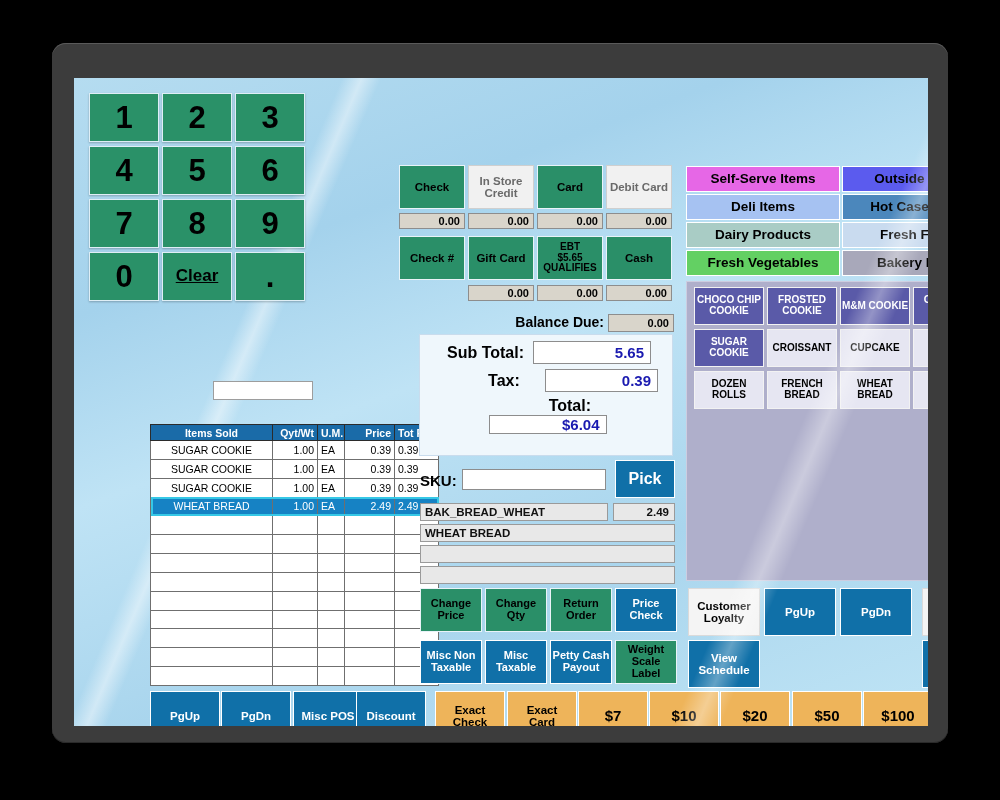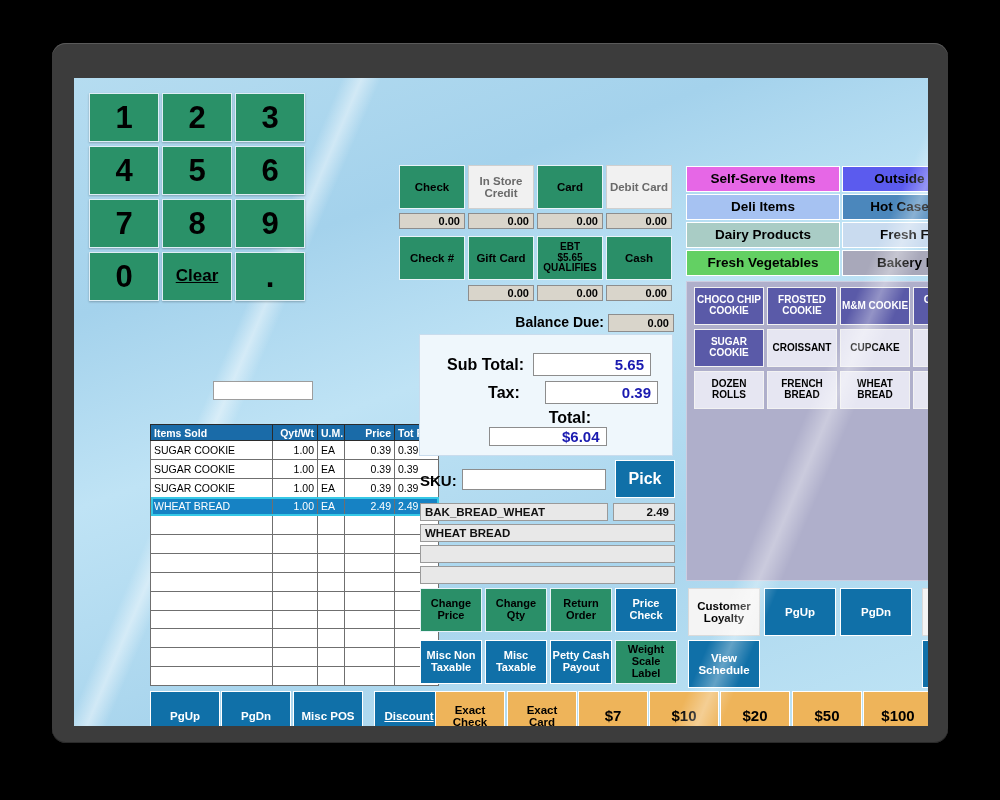--- a/index.html
+++ b/index.html
@@ -81,21 +81,21 @@
   #items-table th {
     background:#1a6ba8; color:#fff; font-size:10.5px; font-weight:bold;
     border:1px solid #2b2b2b; height:16px; padding:0 3px; white-space:nowrap;
   }
   #items-table td {
     border:1px solid #6f6f6f; height:18.3px; padding:0 3px;
     color:#000; white-space:nowrap; overflow:hidden;
   }
   #items-table tr.sel td { background:#1682c4; color:#fff; }
   #items-table tr.sel { outline:2px solid #36c8e6; outline-offset:-2px; }
-  .c-name{width:122px;text-align:left}
+  .c-name{width:122px;text-align:center}
   .c-qty {width:45px;text-align:right}
   .c-um  {width:27px;text-align:left}
   .c-pr  {width:50px;text-align:right}
   .c-tp  {width:44px;text-align:left}
 
   
   .valbox {
     position:absolute; background:#d9d5cb; border:1px solid #8d8d8d;
     font-size:11px; font-weight:bold; color:#000;
     display:flex; align-items:center; justify-content:flex-end;
@@ -104,21 +104,21 @@
   #balance-due-label {
     position:absolute; left:380px; top:236px; width:150px; text-align:right;
     font-size:14px; font-weight:bold; color:#000;
   }
 
   
   #totals {
     position:absolute; left:345px; top:256px; width:254px; height:122px;
     background:#eff7fc; border:1px solid #c9dced;
   }
-  .tot-row { position:absolute; height:23px; display:flex; align-items:center;margin-top:12px; }
+  .tot-row { position:absolute; height:23px; display:flex; align-items:center; }
   .tot-label { width:96px; text-align:right; font-size:16px; font-weight:bold; color:#000; }
   .tot-val {
     width:118px; height:23px; margin-left:9px; background:#fff; border:1px solid #8d8d8d;
     display:flex; align-items:center; justify-content:flex-end; padding-right:6px;
     font-size:15px; font-weight:bold; color:#1a1ab0;
   }
   .tot-val.redv { color:#cc0000; }
 
   
   #sku-label { position:absolute; left:346px; top:394px; font-size:15px; font-weight:bold; color:#000; }
@@ -375,21 +375,21 @@
         <div class="btn blue" style="left: 690px; top: 510px; width: 72px; height: 48px; font-size: 11.5px;">PgUp</div>
         <div class="btn blue" style="left: 766px; top: 510px; width: 72px; height: 48px; font-size: 11.5px;">PgDn</div>
         <div class="btn white" style="left: 848px; top: 510px; width: 72px; height: 48px; font-size: 11.5px;">System ID</div>
         <div class="btn blue" style="left: 848px; top: 562px; width: 72px; height: 48px; font-size: 11.5px;">Check Gift<br>Card</div>
       </div>
 
     <div id="bottom-rows">
         <div class="btn blue mini" style="left: 76px; top: 613px; width: 70px; height: 50px;">PgUp</div>
         <div class="btn blue mini" style="left: 147px; top: 613px; width: 70px; height: 50px;">PgDn</div>
         <div class="btn blue mini" style="left: 219px; top: 613px; width: 70px; height: 50px;">Misc POS</div>
-        <div class="btn blue mini" style="left: 300px; top: 613px; width: 70px; height: 50px; text-decoration: underline;">Discount</div>
+        <div class="btn blue mini" style="left: 282px; top: 613px; width: 70px; height: 50px;">Discount</div>
         <div class="btn orange mini" style="left: 361px; top: 613px; width: 70px; height: 50px;">Exact<br>Check</div>
         <div class="btn orange mini" style="left: 433px; top: 613px; width: 70px; height: 50px;">Exact<br>Card</div>
         <div class="btn orange mini" style="left: 504px; top: 613px; width: 70px; height: 50px; font-size: 15px;">$7</div>
         <div class="btn orange mini" style="left: 575px; top: 613px; width: 70px; height: 50px; font-size: 15px;">$10</div>
         <div class="btn orange mini" style="left: 646px; top: 613px; width: 70px; height: 50px; font-size: 15px;">$20</div>
         <div class="btn orange mini" style="left: 718px; top: 613px; width: 70px; height: 50px; font-size: 15px;">$50</div>
         <div class="btn orange mini" style="left: 789px; top: 613px; width: 70px; height: 50px; font-size: 15px;">$100</div>
       </div>
 
   </div>

